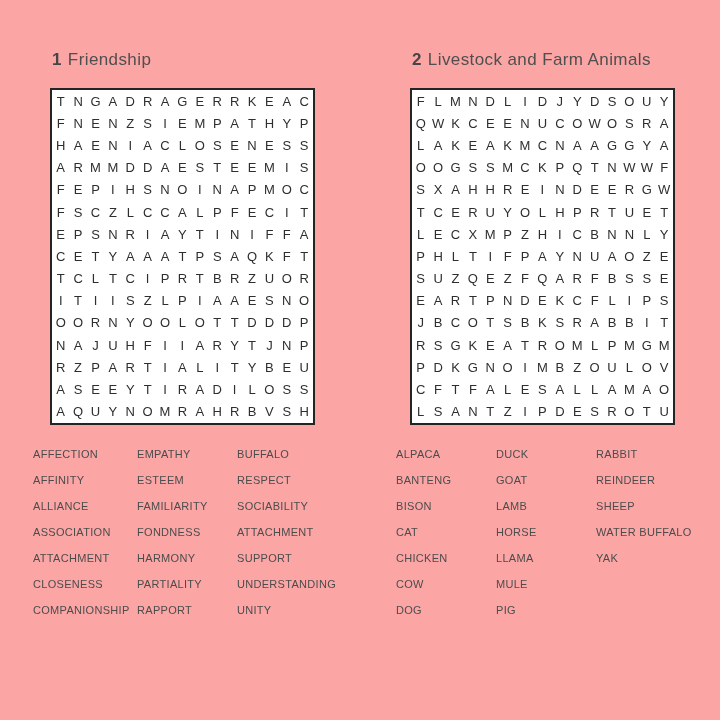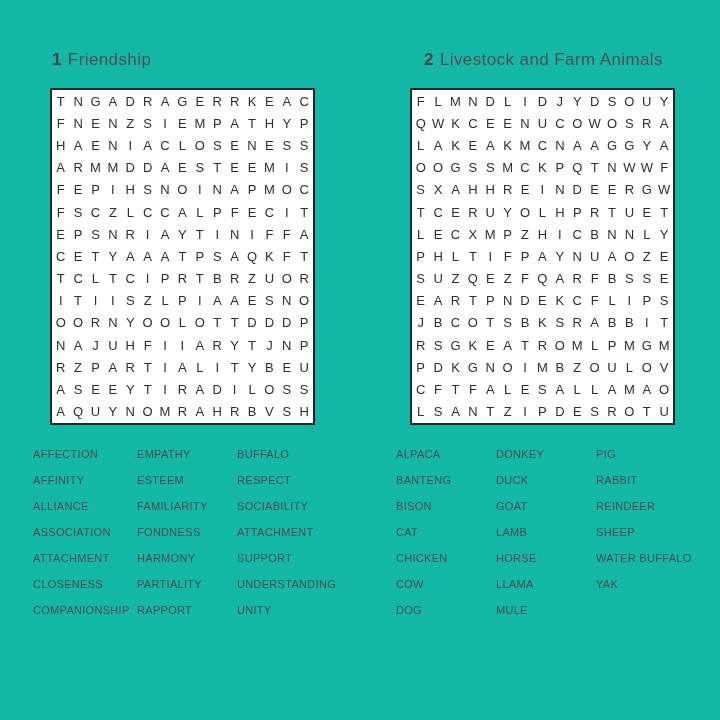--- a/index.html
+++ b/index.html
@@ -1,25 +1,25 @@
 <!DOCTYPE html>
 <html><head>
 <meta charset="utf-8">
 <style>
   html, body { margin: 0; padding: 0; background: #ffffff; }
   body {
     width: 720px; height: 720px;
     font-family: "Liberation Sans", sans-serif;
     -webkit-font-smoothing: antialiased;
   }
-  .page { position: relative; width: 720px; height: 720px; background: #14b8a6; overflow: hidden; }
+  .page { position: relative; width: 720px; height: 720px; background: #fca5a5; overflow: hidden; }
 
   .puzzle { position: absolute; top: 50px; }
   .puzzle.first  { left: 50px; }
-  .puzzle.second { left: 410px; text-align: center; }
+  .puzzle.second { left: 410px; }
 
   .title {
     margin: 0 0 0 2px;
     font-size: 17px;
     line-height: 20px;
     font-weight: normal;
     color: #4f4f4f;
     letter-spacing: 0.4px;
     white-space: nowrap;
   }
@@ -552,21 +552,20 @@
       <div class="word">UNITY</div>
     </div>
   <div class="words second">
       <div class="word">ALPACA</div>
       <div class="word">BANTENG</div>
       <div class="word">BISON</div>
       <div class="word">CAT</div>
       <div class="word">CHICKEN</div>
       <div class="word">COW</div>
       <div class="word">DOG</div>
-      <div class="word">DONKEY</div>
       <div class="word">DUCK</div>
       <div class="word">GOAT</div>
       <div class="word">LAMB</div>
       <div class="word">HORSE</div>
       <div class="word">LLAMA</div>
       <div class="word">MULE</div>
       <div class="word">PIG</div>
       <div class="word">RABBIT</div>
       <div class="word">REINDEER</div>
       <div class="word">SHEEP</div>

